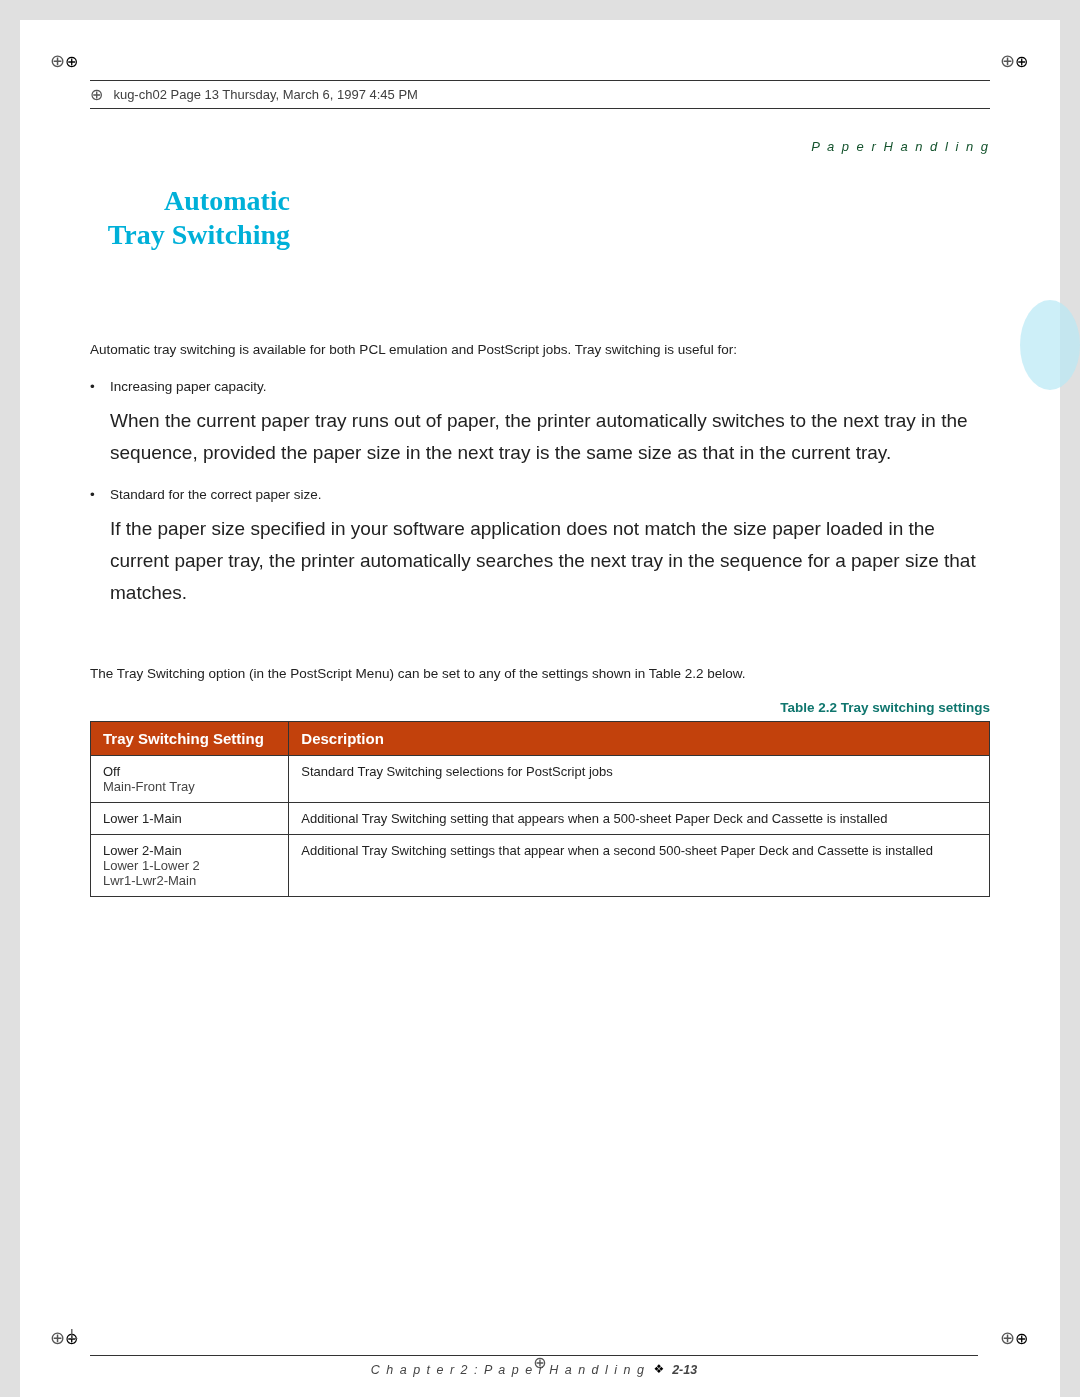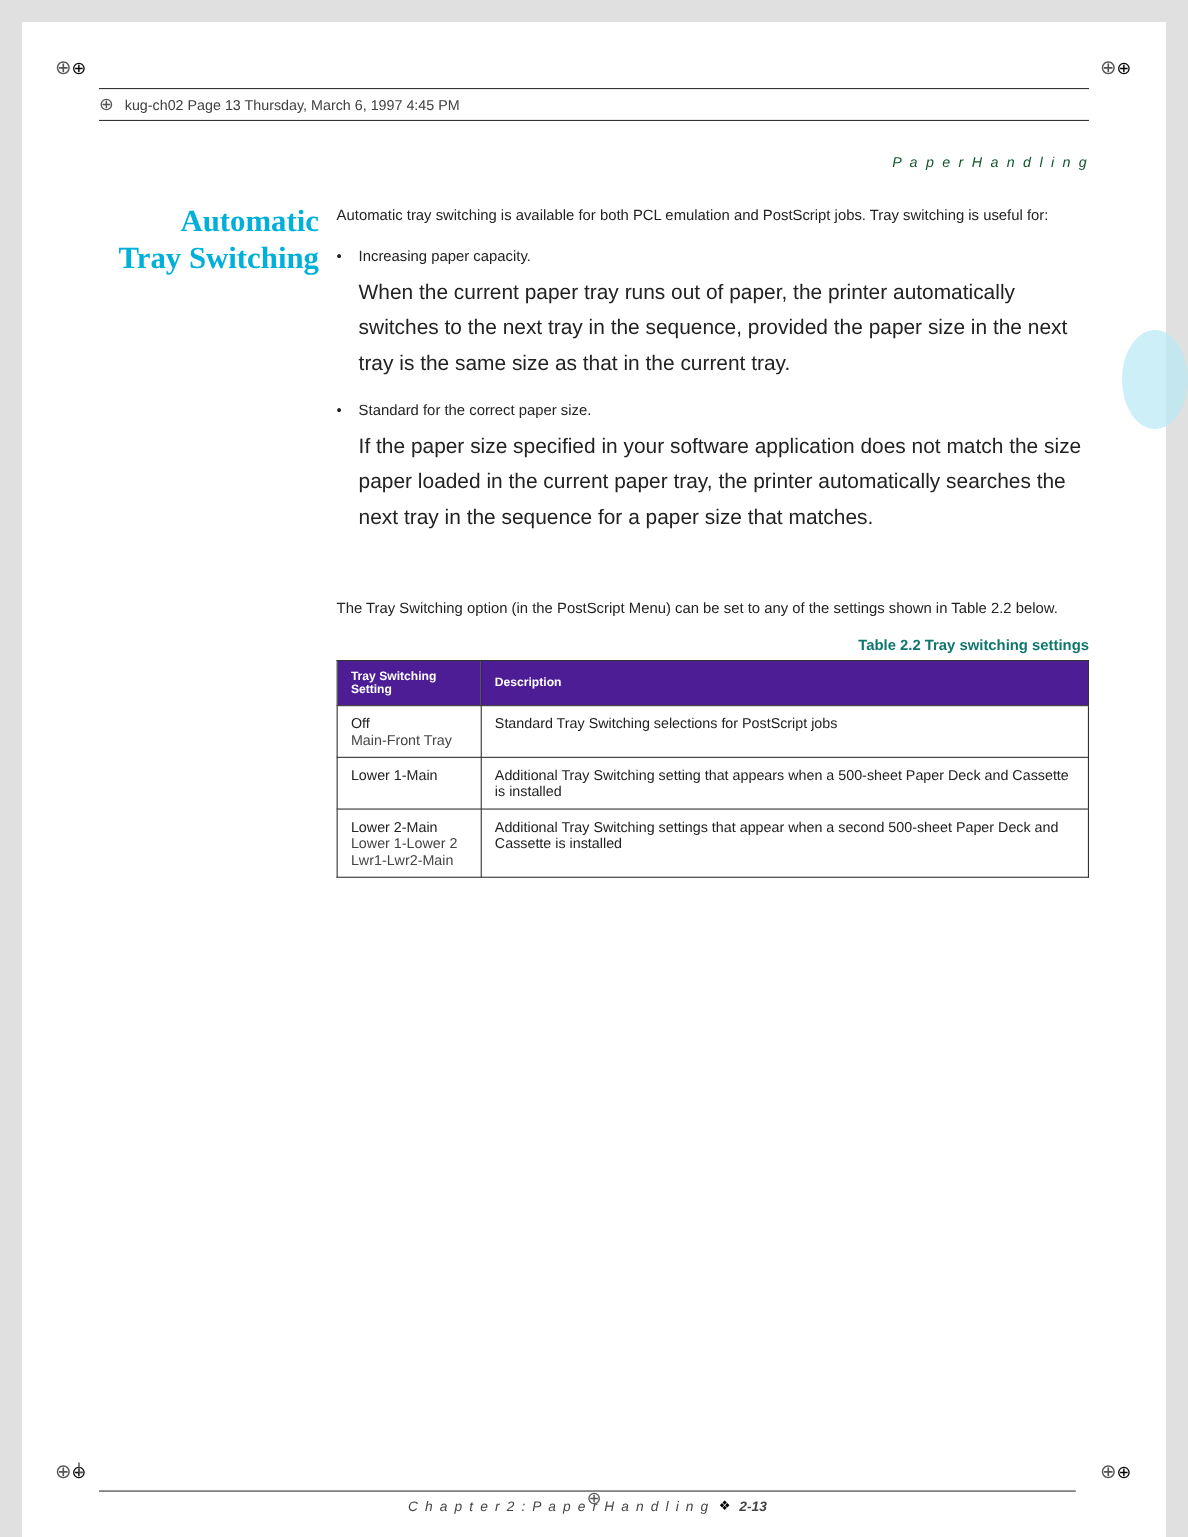--- a/index.html
+++ b/index.html
@@ -65,21 +65,22 @@
       font-size: 13px;
       color: #14532d;
       margin-bottom: 30px;
       letter-spacing: 2px;
       font-family: Arial, Helvetica, sans-serif;
     }
 
     
     .content-area {
       display: flex;
-      gap: 16px;
+      gap: 48px;
+      flex-direction: column;
     }
 
     .left-col {
       width: 200px;
       flex-shrink: 0;
     }
 
     .right-col {
       flex: 1;
     }
@@ -157,24 +158,24 @@
     }
 
     
     .tray-table {
       width: 100%;
       border-collapse: collapse;
       border: 1.5px solid #333;
       margin-bottom: 20px;
     }
     .tray-table thead tr th {
-      background-color: #4c1d95;
+      background-color: #c2410c;
       color: #ffffff;
       font-family: Arial, Helvetica, sans-serif;
-      font-size: 11px;
+      font-size: 15px;
       font-weight: bold;
       padding: 8px 12px;
       border: 1.5px solid #333;
       text-align: left;
     }
     .tray-table tbody tr td {
       font-family: Arial, Helvetica, sans-serif;
       font-size: 13px;
       color: #222;
       padding: 8px 12px;

